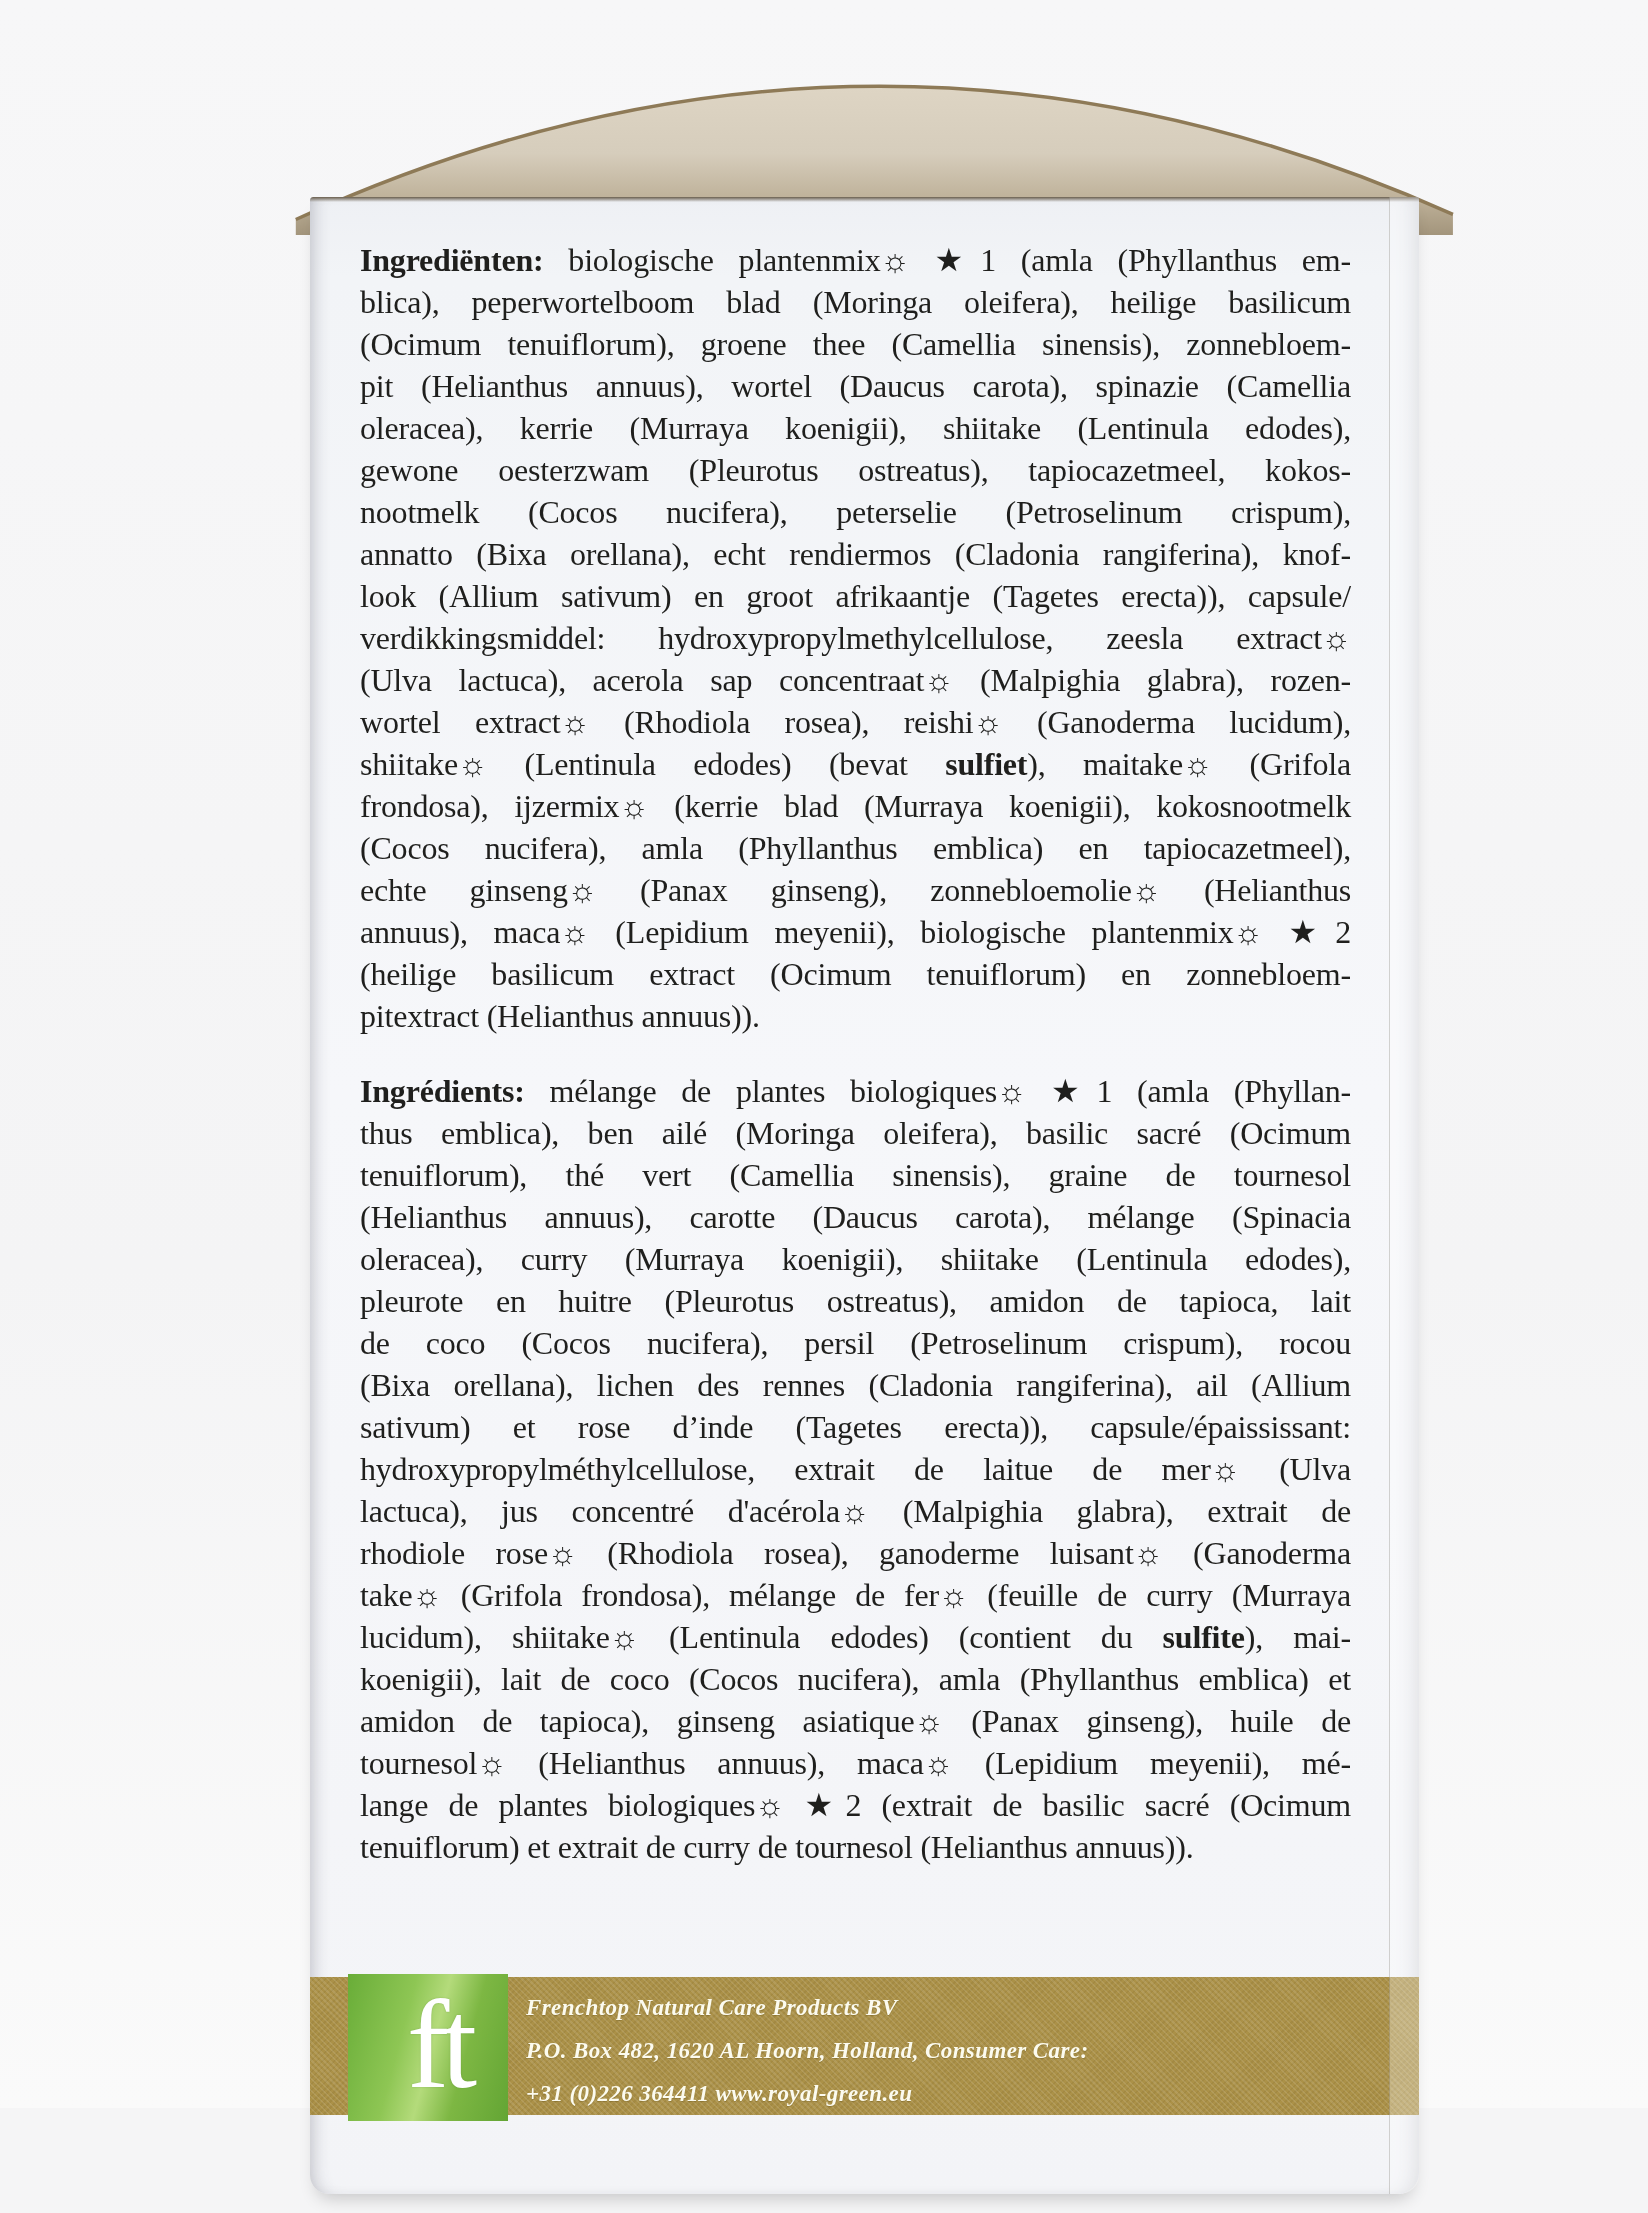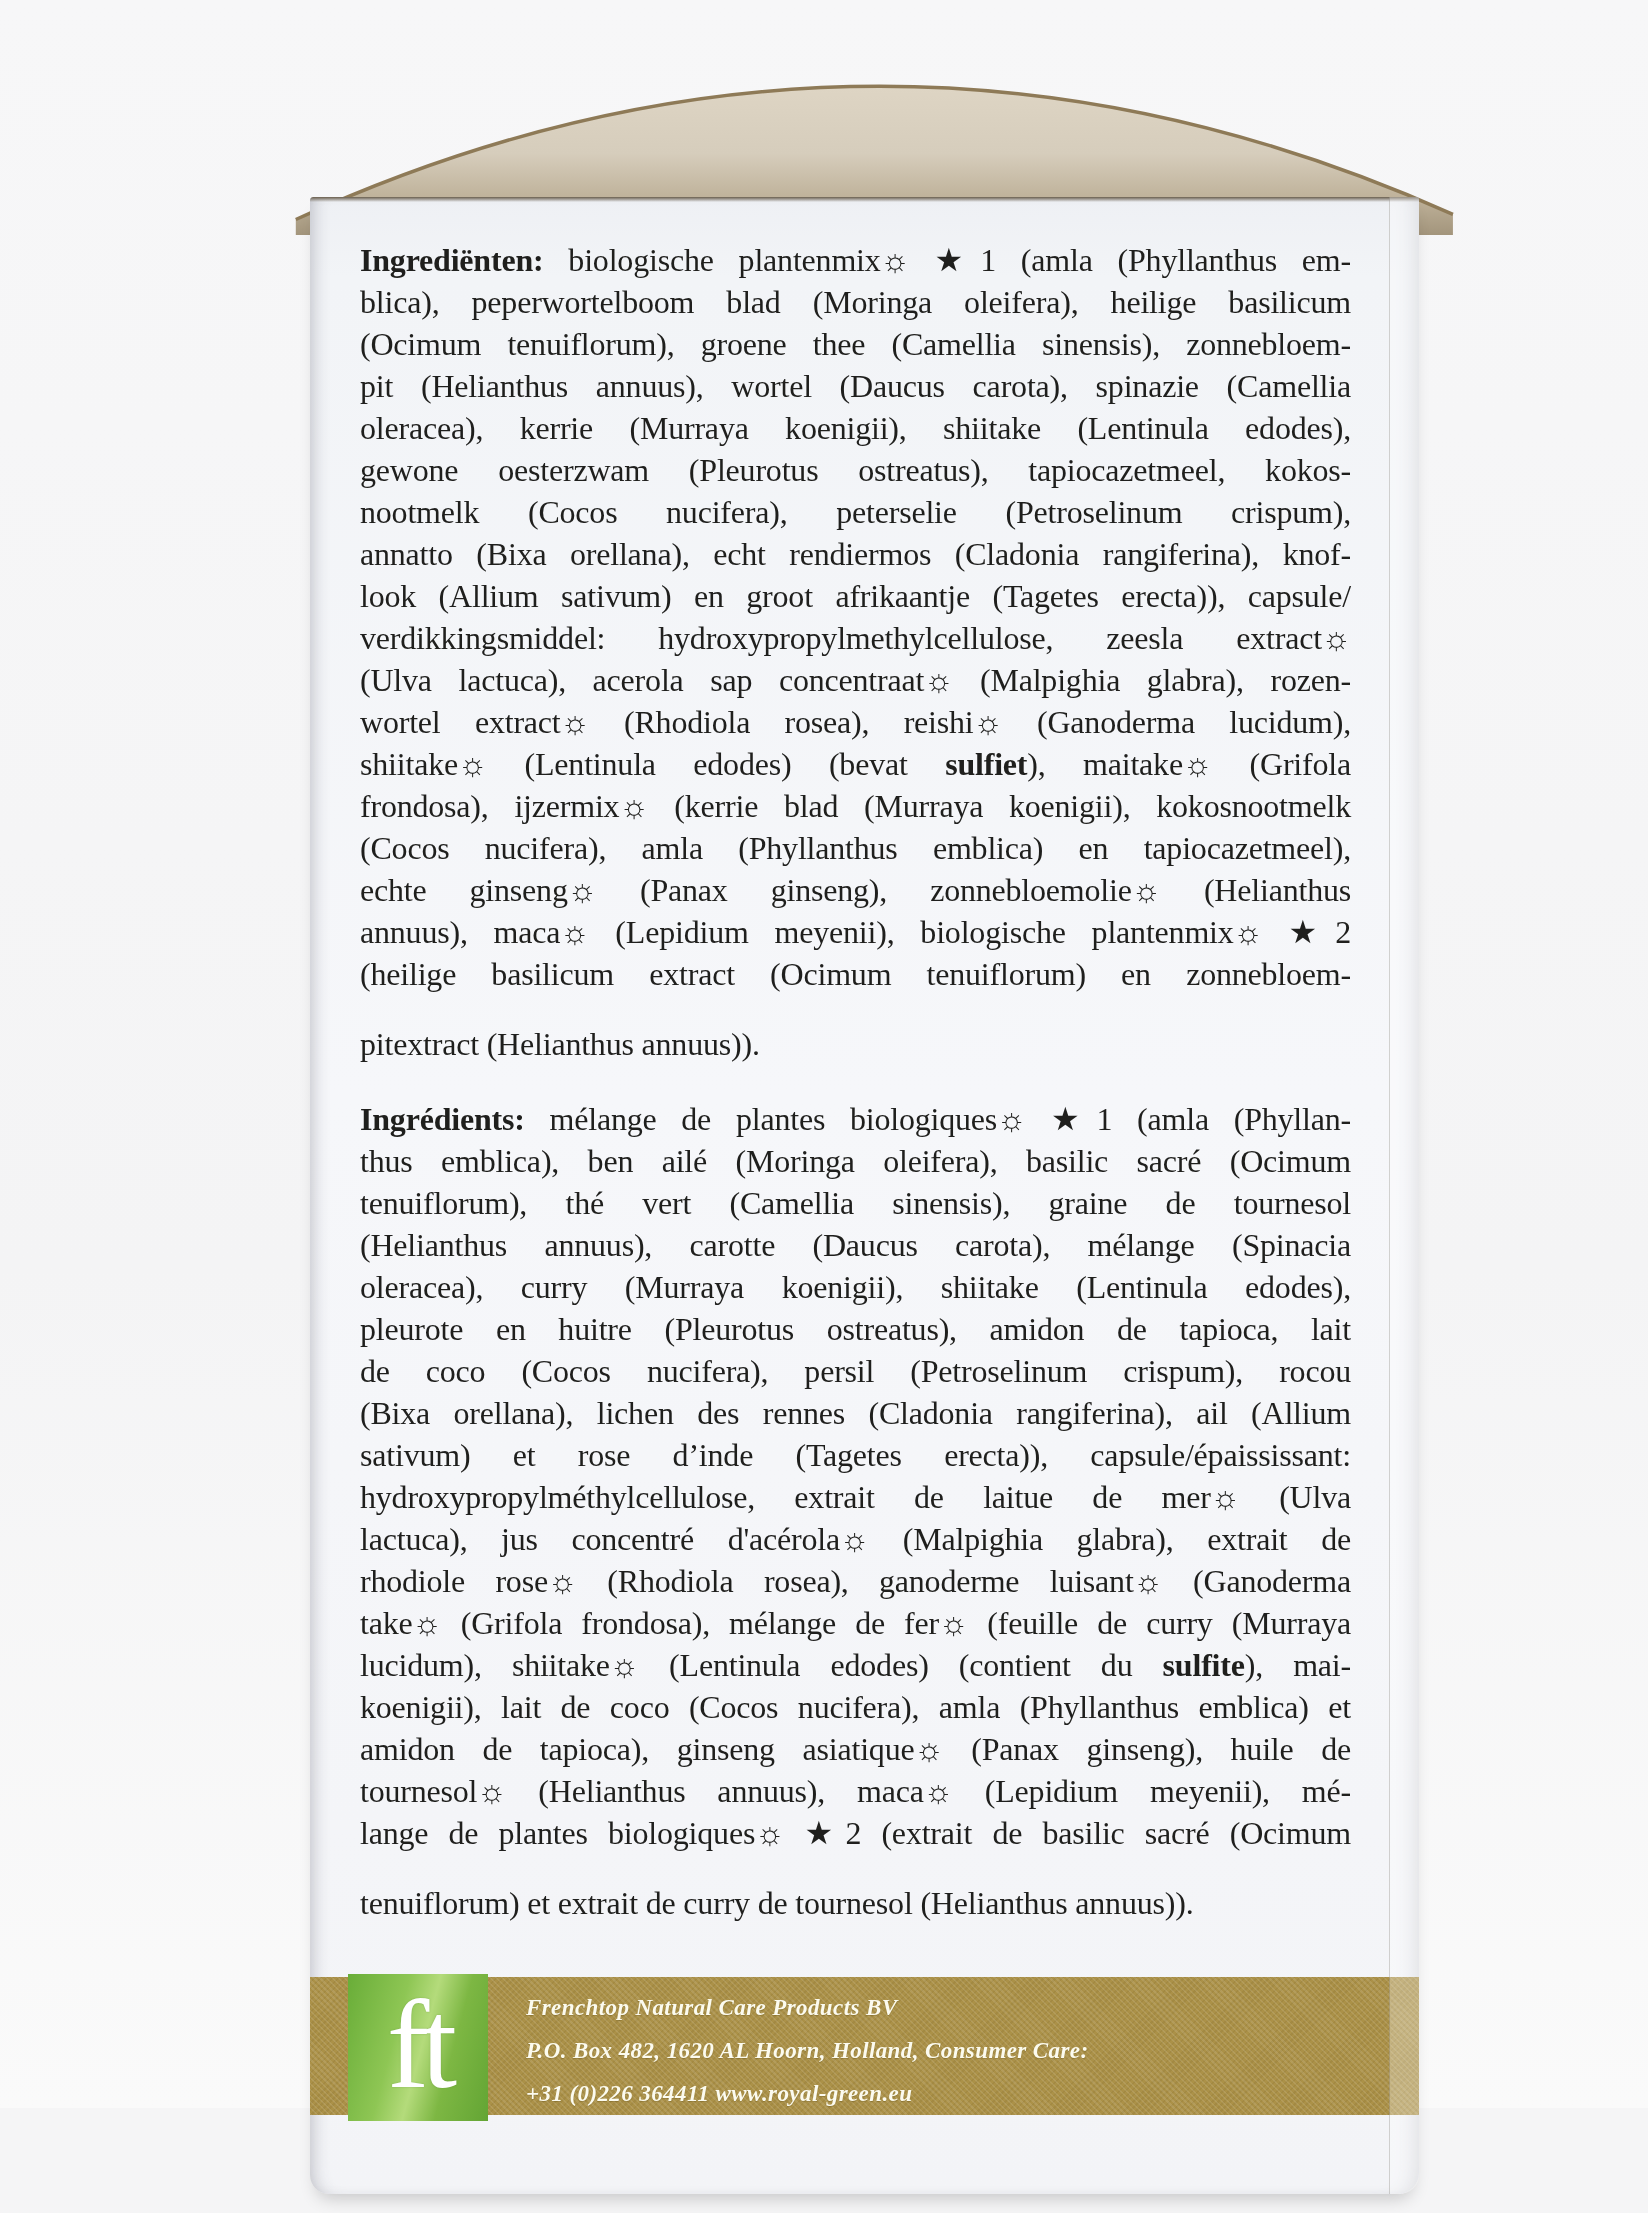--- a/index.html
+++ b/index.html
@@ -50,37 +50,37 @@
 
   
   .panel-text{position:absolute;left:50px;top:42px;width:991px;}
   .par{margin:0 0 33px 0;}
   .line{
     font-size:32px;line-height:42px;
     text-align:justify;text-align-last:justify;
     white-space:normal;letter-spacing:-0.2px;
     color:var(--text-color);
   }
-  .line.last{text-align-last:left;margin-top:28px;}
+  .line.last{text-align-last:left;}
   .line .b{font-weight:700;}
   .line .bu{font-weight:700;
     text-decoration-thickness:2.6px;text-underline-offset:4.3px;}
 
   
   .footer-band{
     position:absolute;left:0;top:1780px;width:100%;height:138px;
     background:
       repeating-linear-gradient(45deg,rgba(255,255,255,.10) 0 1.7px,rgba(0,0,0,0) 1.7px 4.3px),
       repeating-linear-gradient(-45deg,rgba(90,70,20,.10) 0 1.7px,rgba(0,0,0,0) 1.7px 4.3px),
       var(--band-color);
   }
   .logo-square{
     position:absolute;left:38px;top:-3.5px;width:140px;height:147px;
     background:linear-gradient(105deg,#69ad38 0%,#8ec654 35%,#b4db7b 52%,#7db743 70%,#63a534 100%);
-    display:flex;align-items:center;justify-content:center;
+    display:flex;align-items:center;justify-content:center;padding-left:20px;
   }
   .logo-ft{
     font-family:"Liberation Serif","DejaVu Serif",serif;
     font-size:128px;line-height:1;color:#ffffff;letter-spacing:-7.8px;
     transform:translateY(-3.5px);
     text-shadow:0 0.9px 1.7px rgba(60,110,30,.35);
   }
   .footer-text{
     position:absolute;left:216px;top:8.6px;width:847px;
     font-style:italic;font-weight:700;color:#fcfbef;

